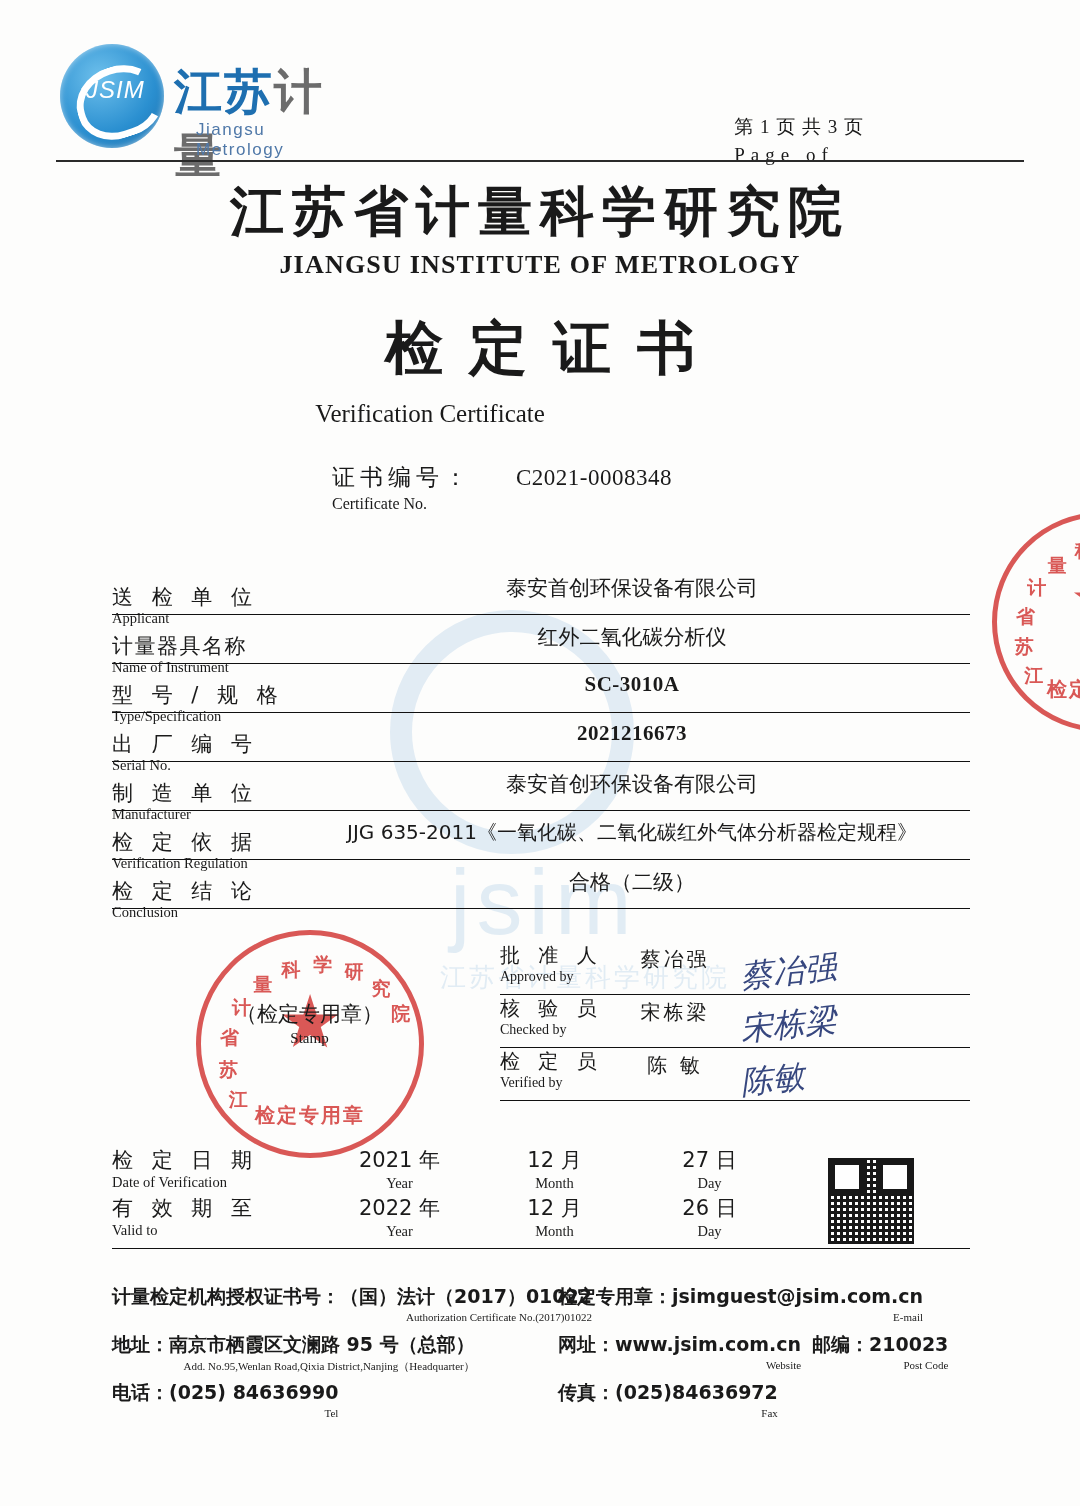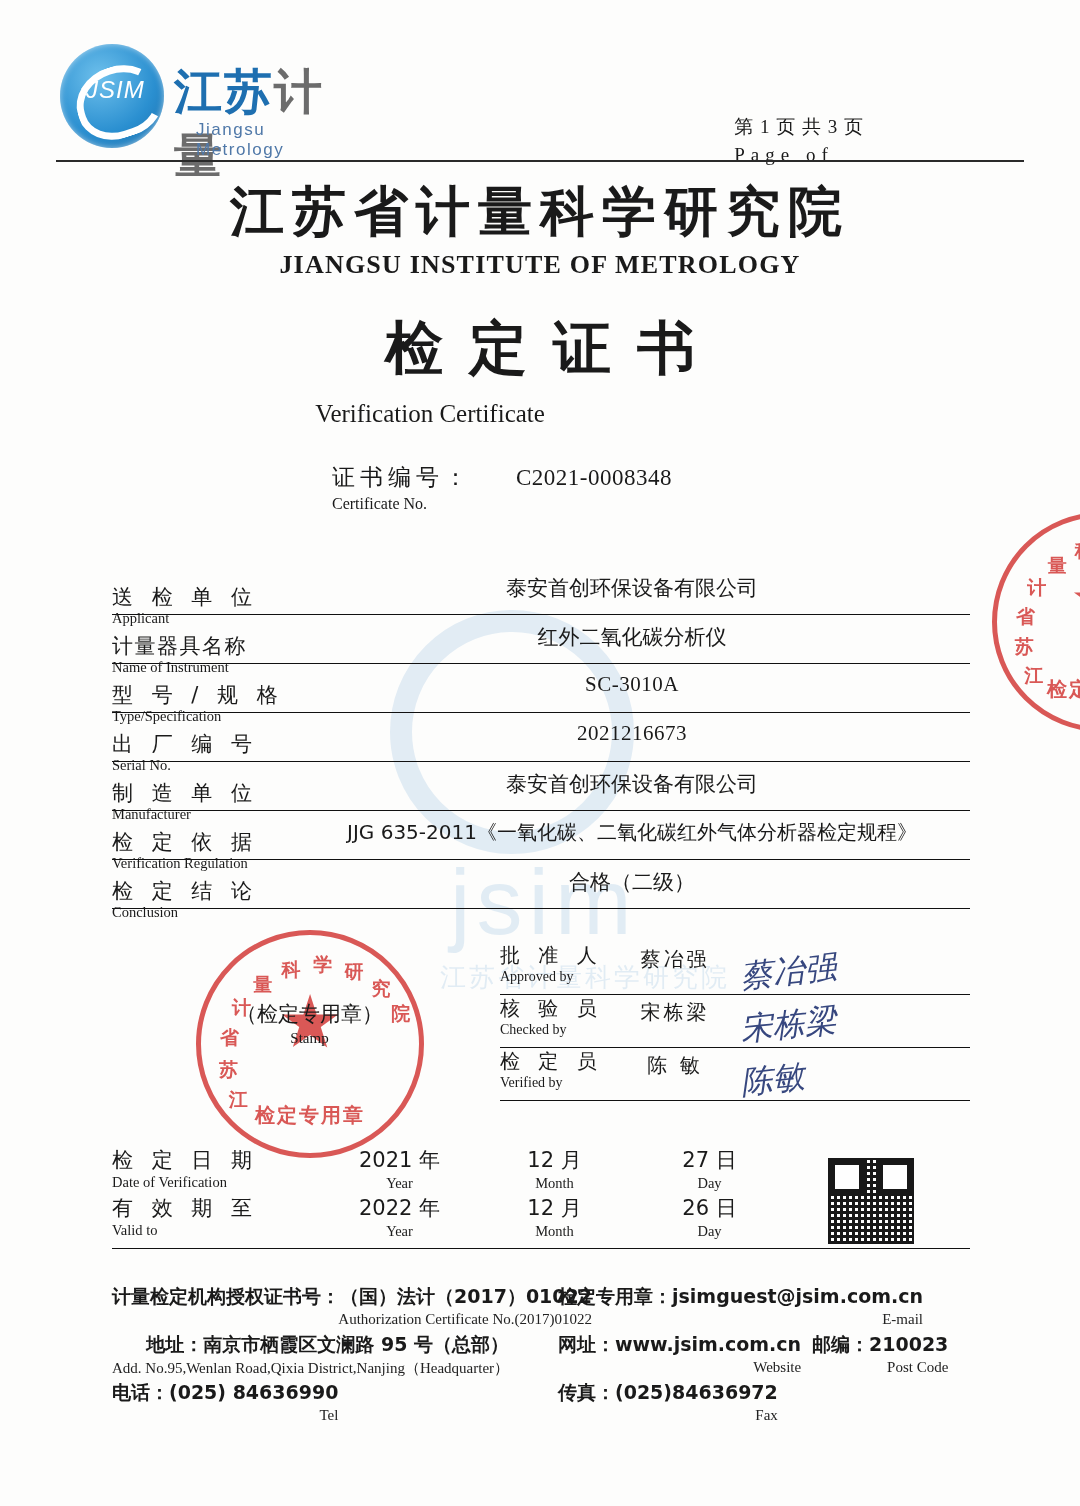--- a/index.html
+++ b/index.html
@@ -261,21 +261,21 @@
     white-space: nowrap;
   }
   .info-value {
     flex: 1 1 auto;
     text-align: center;
     font-size: 21px;
     padding-top: 8px;
     font-family: "DejaVu Sans", sans-serif;
   }
   .info-value.small { font-size: 20px; }
-  .info-value.mono { font-family: "Liberation Serif", serif; letter-spacing: .5px; }
+  .info-value.mono { font-family: "Liberation Serif", serif; letter-spacing: .5px; font-weight: bold; }
 
   
   .sign-block {
     position: absolute;
     left: 500px;
     top: 942px;
     width: 470px;
     z-index: 4;
   }
   .sign-row {
@@ -491,21 +491,21 @@
   .f-line {
     position: relative;
     height: 48px;
   }
   .f-cn {
     font-size: 19px;
     font-weight: bold;
     font-family: "DejaVu Sans", sans-serif;
   }
   .f-en {
-    font-size: 15px;
+    font-size: 11px;
     color: #222;
     margin-top: 1px;
     font-family: "Liberation Serif", serif;
   }
   .f-col1 { position: absolute; left: 0; top: 0; }
   .f-col2 { position: absolute; left: 446px; top: 0; }
   .f-col3 { position: absolute; left: 700px; top: 0; }
 </style>
 </head>
 <body>

